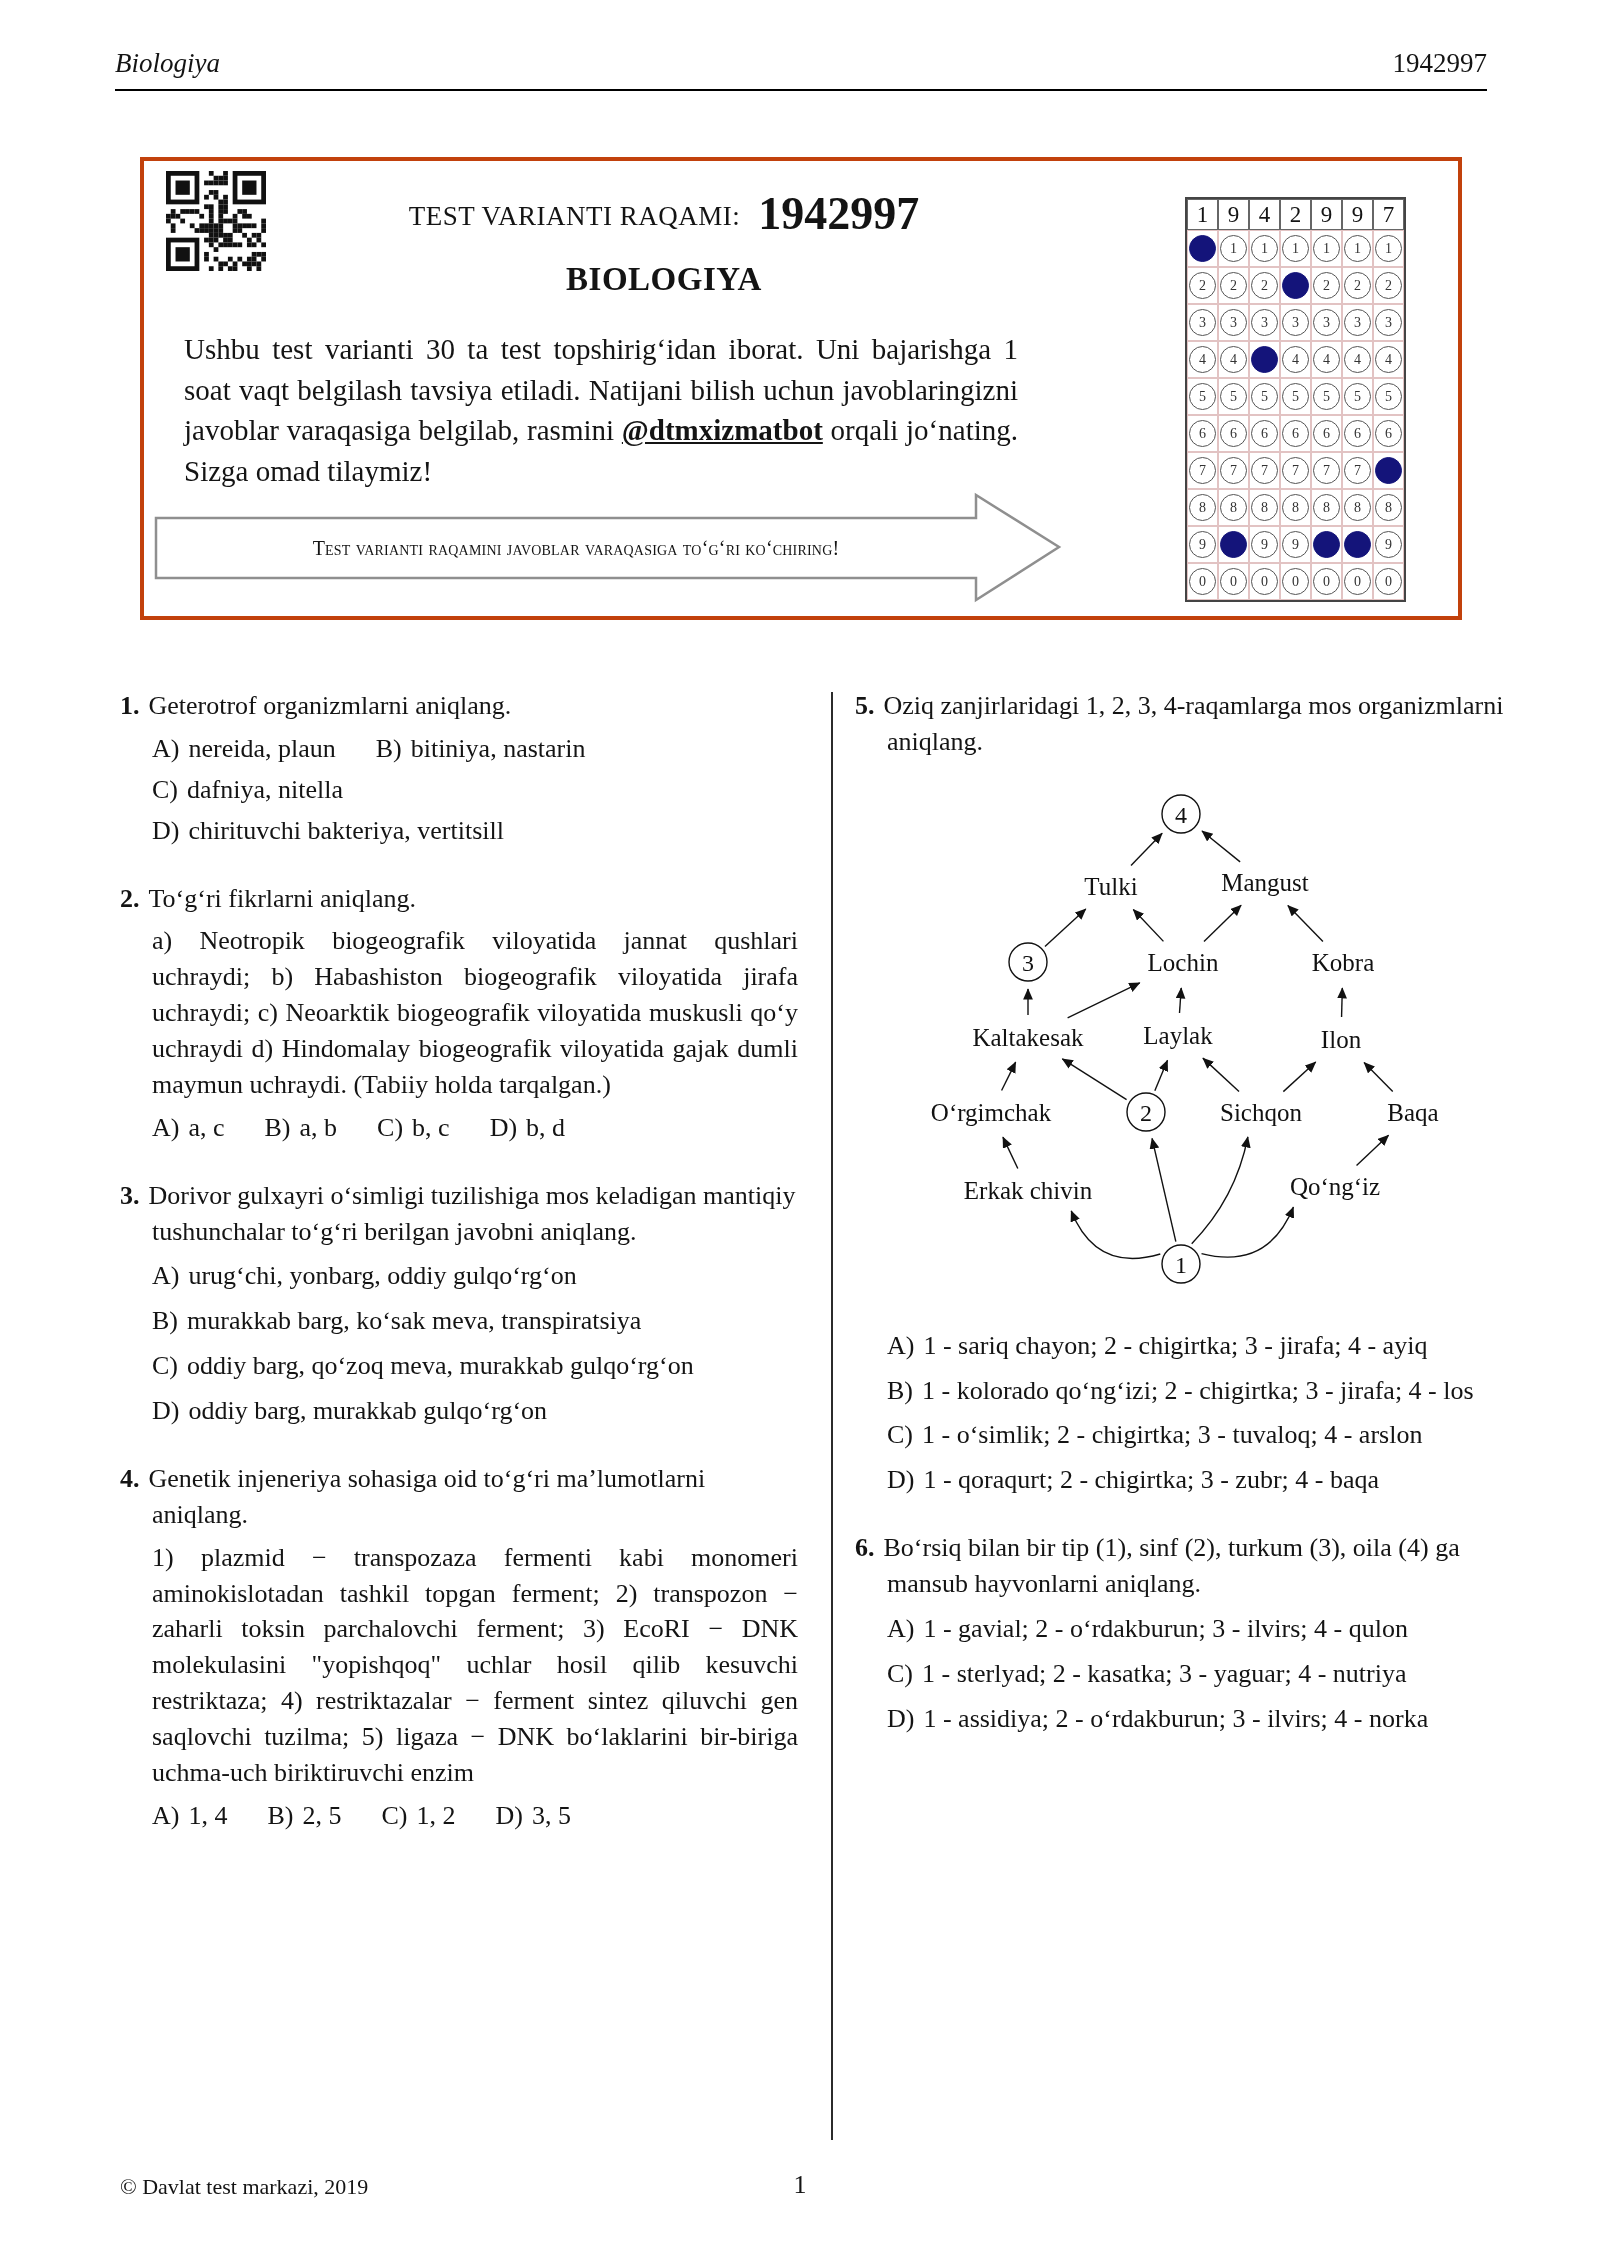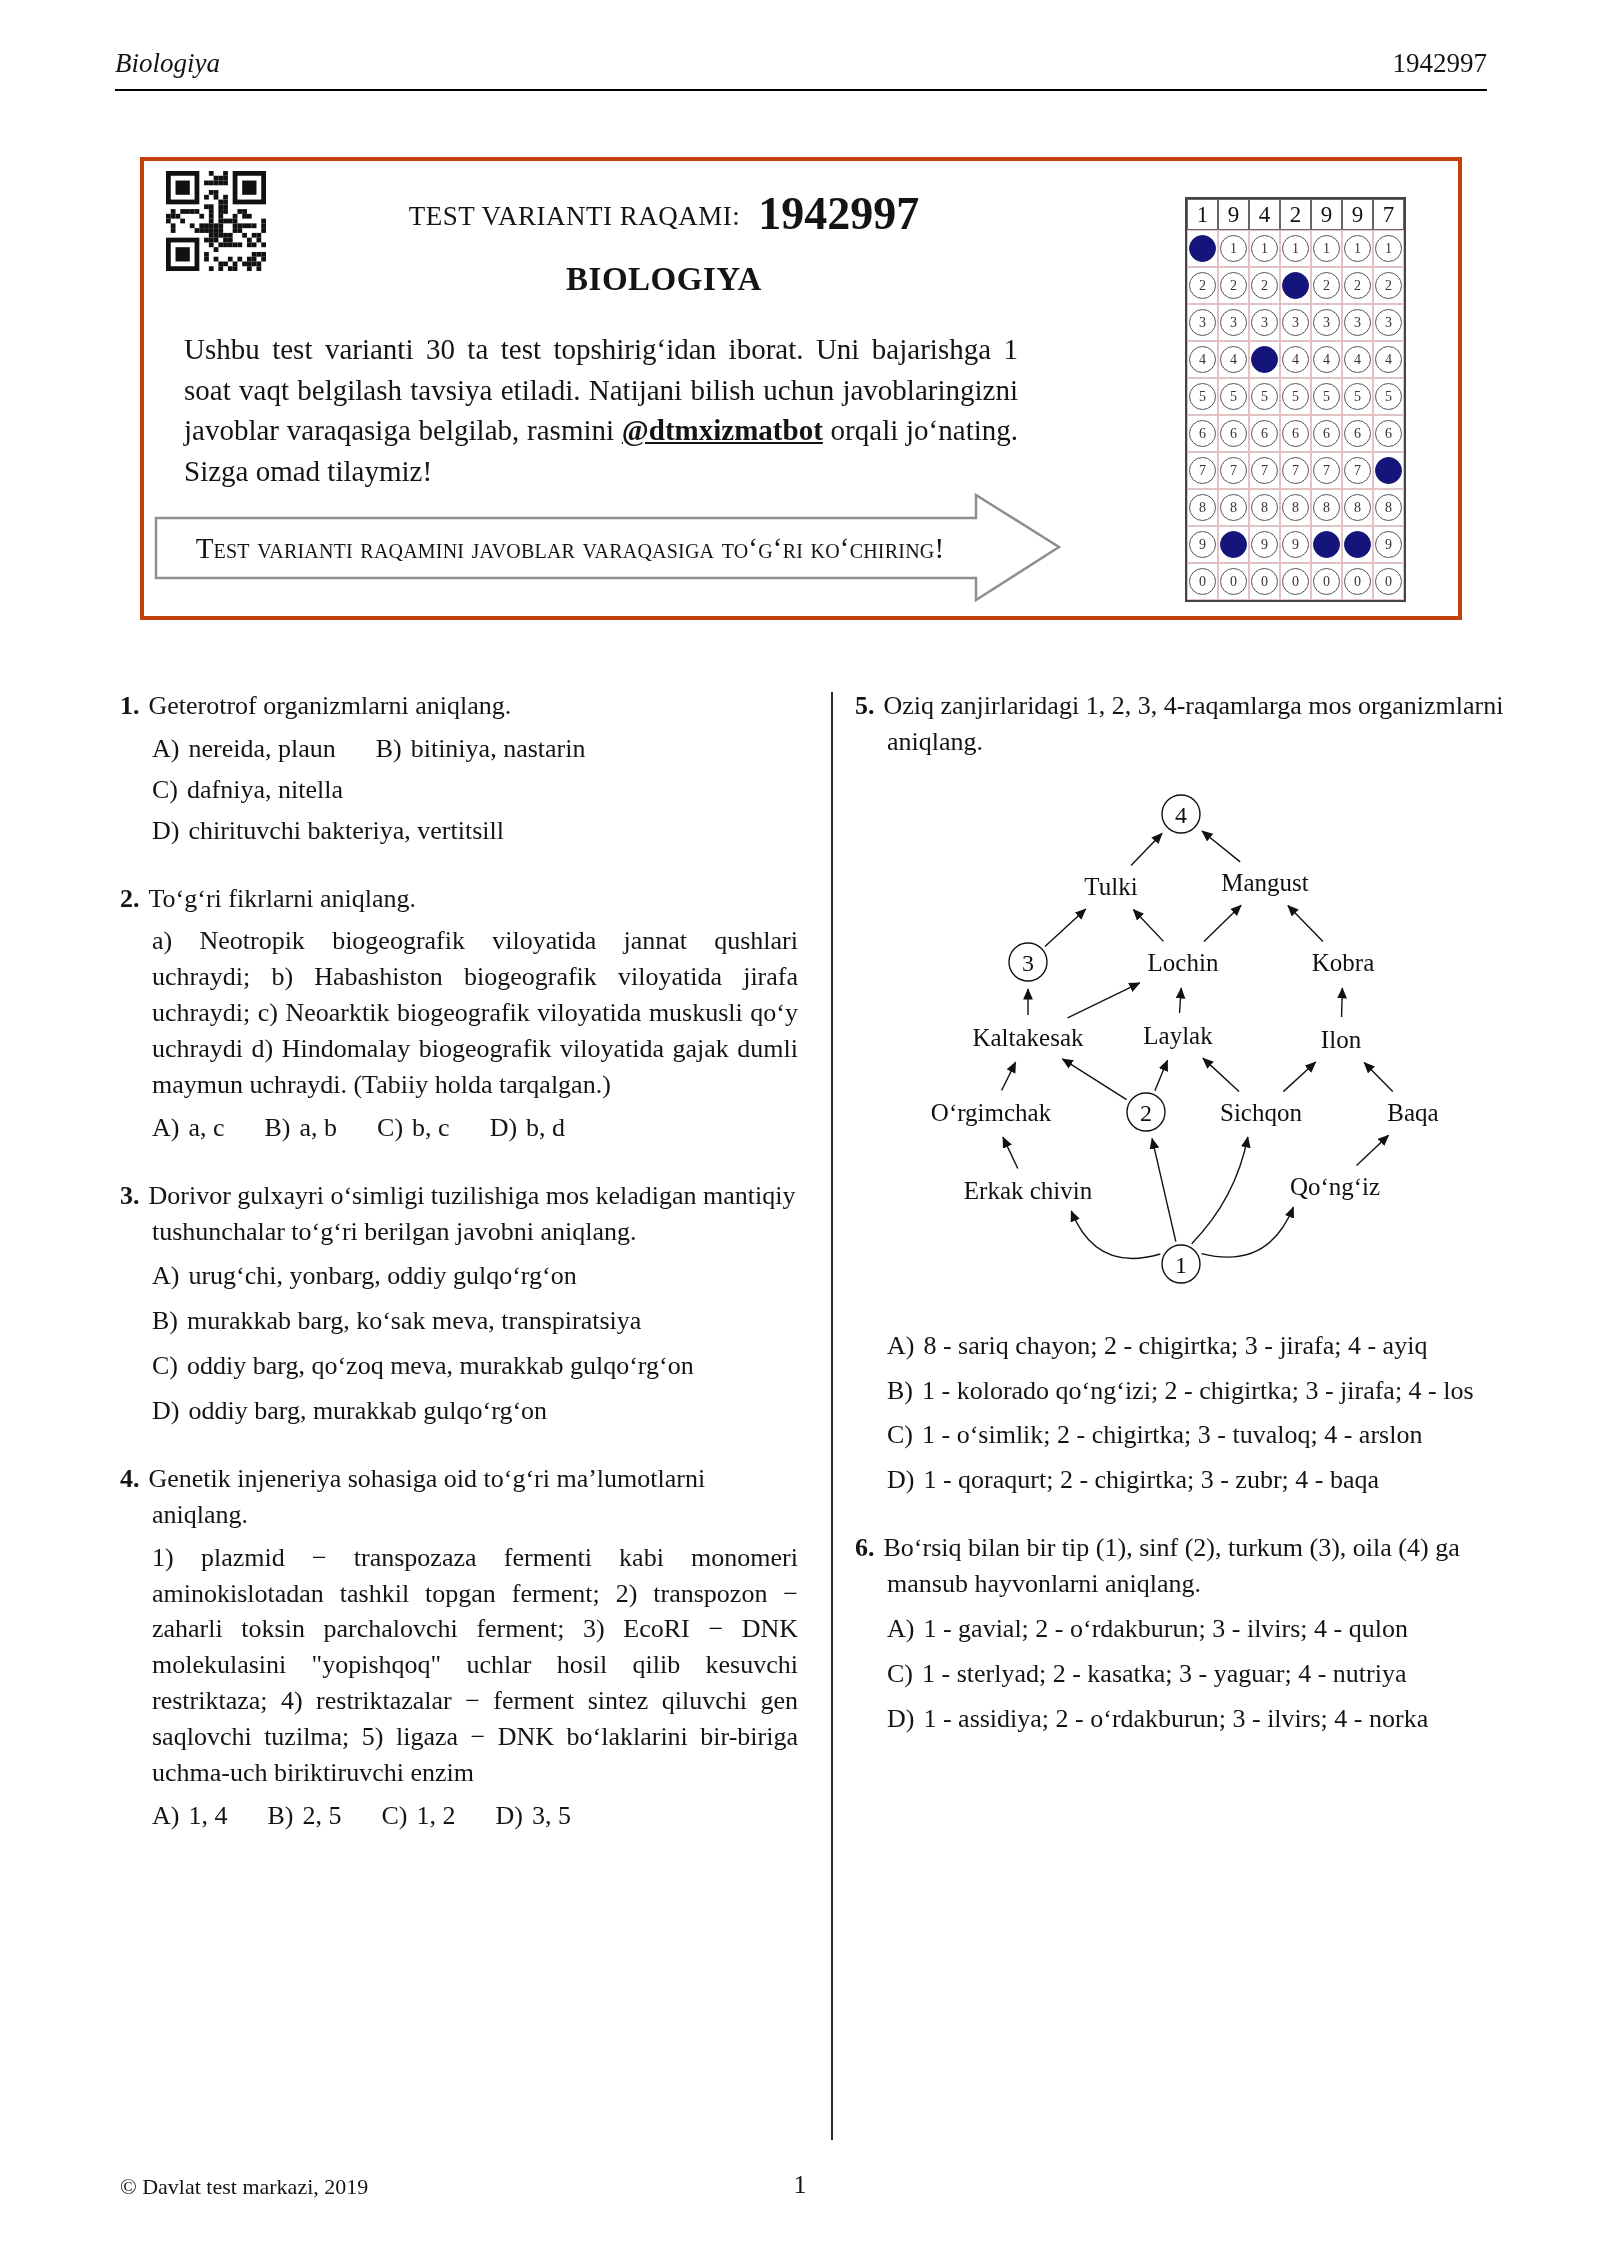--- a/index.html
+++ b/index.html
@@ -19,23 +19,23 @@
   .variant-line{position:absolute;left:150px;top:26px;width:740px;text-align:center;white-space:nowrap}
   .variant-label{font-size:27px;letter-spacing:.5px}
   .variant-number{font-size:46px;font-weight:bold;margin-left:18px;vertical-align:-4px}
   .subject{position:absolute;left:150px;top:100px;width:740px;text-align:center;
            font-size:33px;font-weight:bold;letter-spacing:.5px}
   .intro{position:absolute;left:40px;top:168px;width:834px;font-size:29px;line-height:1.4;text-align:justify}
   .bot{font-weight:bold;text-decoration:underline}
 
   .banner{position:absolute;left:10px;top:326px;width:910px;height:122px}
   .banner svg{position:absolute;left:0;top:0}
-  .banner .btext{position:absolute;left:26px;top:32px;width:780px;height:58px;display:flex;
+  .banner .btext{position:absolute;left:32px;top:32px;width:780px;height:58px;display:flex;
                  align-items:center;justify-content:center;font-variant:small-caps;
-                 font-size:29px;letter-spacing:.2px;white-space:nowrap}
+                 font-size:20px;letter-spacing:.2px;white-space:nowrap}
 
   
   .bubble-grid{position:absolute;right:52px;top:36px;border:2px solid #444;
                display:grid;grid-template-columns:repeat(7,31px);background:#fff}
   .bg-head{height:31px;border:1px solid #666;display:flex;align-items:center;justify-content:center;font-size:23px}
   .bg-cell{height:37px;border:1px solid #e2c3c3;display:flex;align-items:center;justify-content:center}
   .bubble{width:27px;height:27px;border:1.4px solid #555;border-radius:50%;
           display:flex;align-items:center;justify-content:center;font-size:14px;color:#333}
   .bubble.filled{background:#14147a;border-color:#14147a;color:transparent}
 
@@ -563,21 +563,21 @@
           <g>
             <rect x="407.4" y="400" width="109.2" height="28" fill="#fff"></rect>
             <text x="462" y="423" text-anchor="middle" font-size="25" fill="#111">Qoʻngʻiz</text>
           </g>
           <g>
             <circle cx="308" cy="492" r="19" fill="#fff" stroke="#111" stroke-width="1.4"></circle>
             <text x="308" y="501" text-anchor="middle" font-size="24" fill="#111">1</text>
           </g>
         </svg></div>
       <div class="opt-row spaced">
-        <span class="opt"><span class="olabel">A)</span><span class="otext">8 - sariq chayon; 2 - chigirtka; 3 - jirafa; 4 - ayiq</span></span>
+        <span class="opt"><span class="olabel">A)</span><span class="otext">1 - sariq chayon; 2 - chigirtka; 3 - jirafa; 4 - ayiq</span></span>
       </div>
       <div class="opt-row spaced">
         <span class="opt"><span class="olabel">B)</span><span class="otext">1 - kolorado qoʻngʻizi; 2 - chigirtka; 3 - jirafa; 4 - los</span></span>
       </div>
       <div class="opt-row spaced">
         <span class="opt"><span class="olabel">C)</span><span class="otext">1 - oʻsimlik; 2 - chigirtka; 3 - tuvaloq; 4 - arslon</span></span>
       </div>
       <div class="opt-row spaced">
         <span class="opt"><span class="olabel">D)</span><span class="otext">1 - qoraqurt; 2 - chigirtka; 3 - zubr; 4 - baqa</span></span>
       </div>

